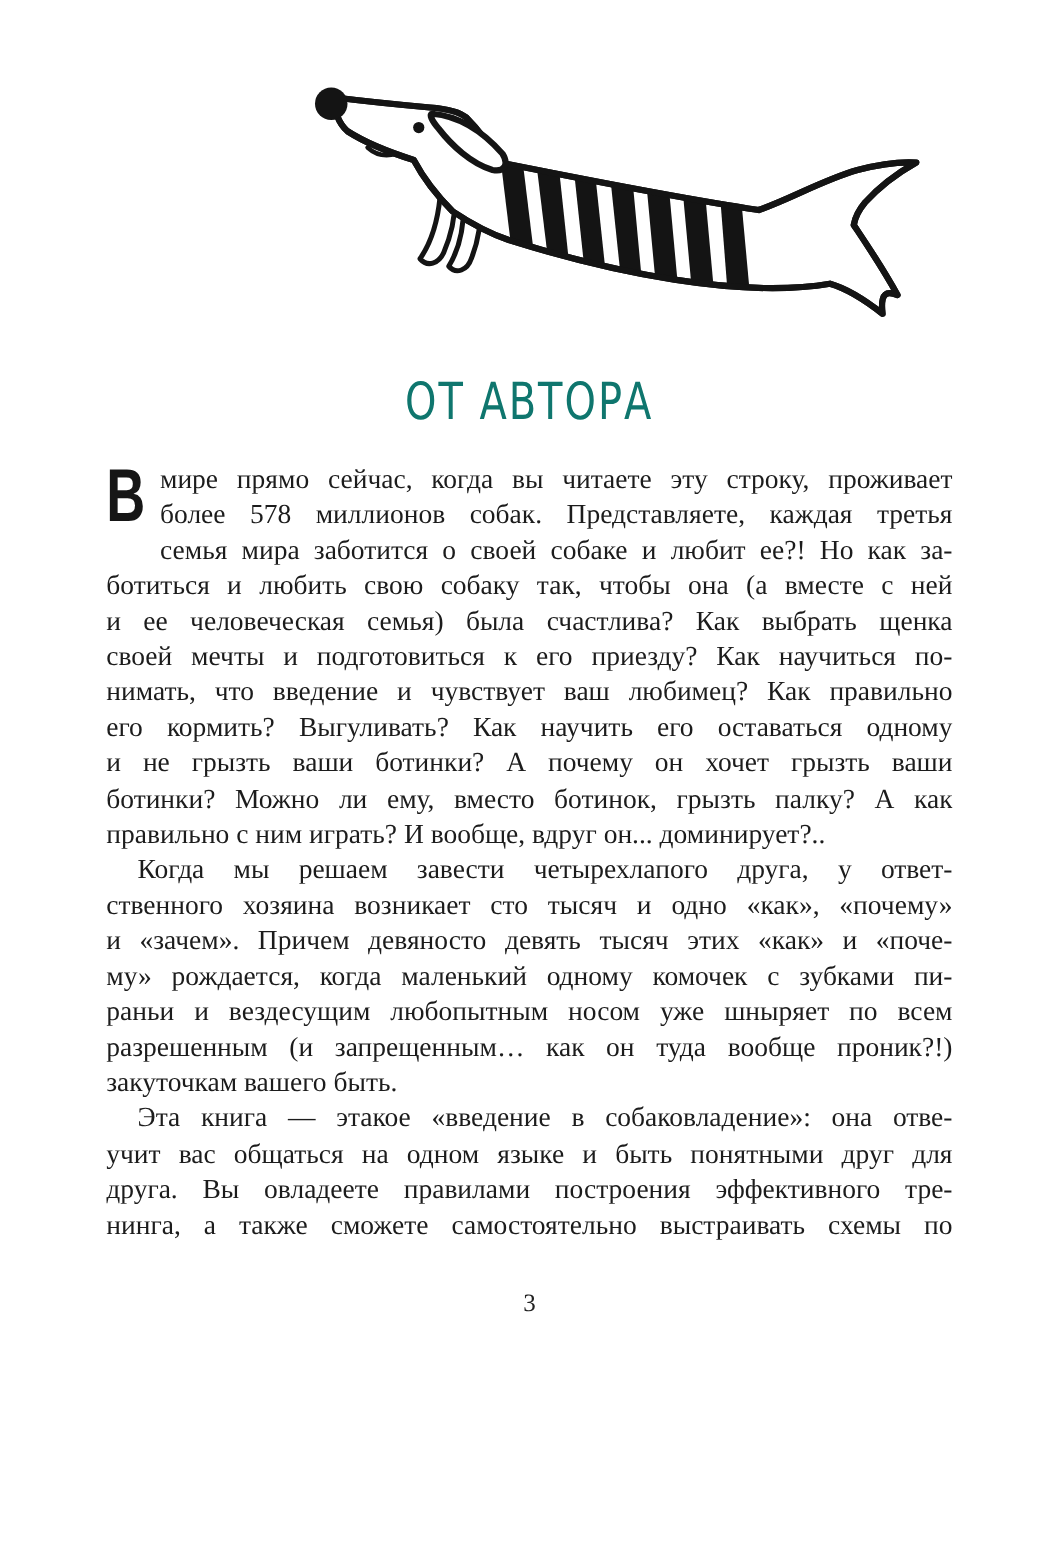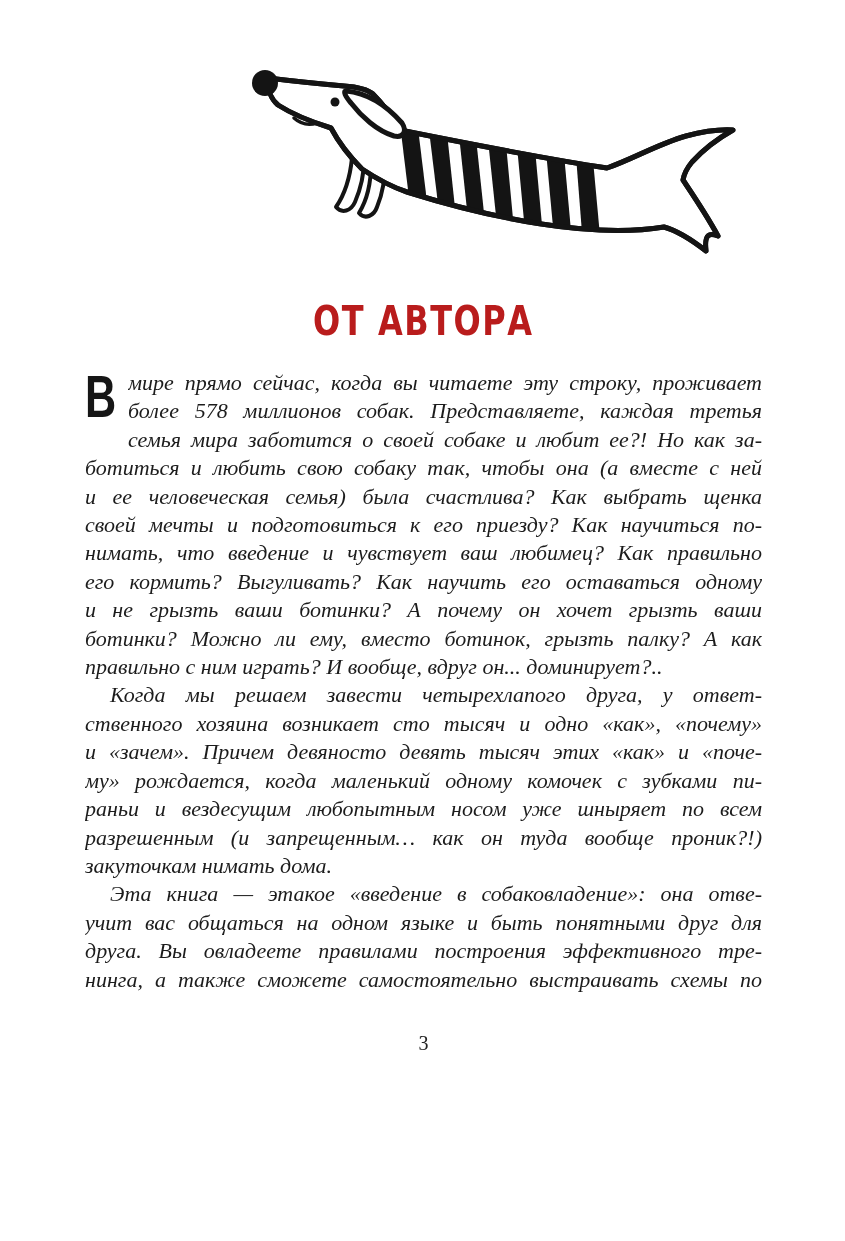--- a/index.html
+++ b/index.html
@@ -18,38 +18,37 @@
     width:510px;height:215px;
   }
   .illustration svg{display:block;width:100%;height:100%;}
   .heading{
     margin-top:20px;
     height:48px;
     text-align:center;
     font-family:"DejaVu Sans", sans-serif;
     font-size:41px;
     line-height:48px;
-    font-weight:700;
+    font-weight:400;
     letter-spacing:2px;
-    color:#b91c1c;
+    color:#0f766e;
     white-space:nowrap;
   }
   .heading .squeeze{display:inline-block;transform:scaleX(0.78);transform-origin:center;}
   .body-text{
     margin-top:24px;
     font-size:22px;
     line-height:28.4px;
   }
   .para{margin:0;}
   .line{
     text-align:justify;
     text-align-last:justify;
     overflow:hidden;
     white-space:nowrap;
-    font-style:italic;
   }
   .line-open{text-align-last:left;}
   .line-indent{text-indent:25px;}
   .dropcap{
     float:left;
     width:36px;height:54px;
     margin:3px 7px 0 0;
     font-family:"Liberation Sans", sans-serif;
     font-weight:bold;
     font-size:60px;
@@ -127,21 +126,21 @@
           <div class="line">ботинки? Можно ли ему, вместо ботинок, грызть палку? А как</div>
           <div class="line line-open">правильно с ним играть? И вообще, вдруг он... доминирует?..</div>
         </div>
         <div class="para">
           <div class="line line-indent">Когда мы решаем завести четырехлапого друга, у ответ-</div>
           <div class="line">ственного хозяина возникает сто тысяч и одно «как», «почему»</div>
           <div class="line">и «зачем». Причем девяносто девять тысяч этих «как» и «поче-</div>
           <div class="line">му» рождается, когда маленький одному комочек с зубками пи-</div>
           <div class="line">раньи и вездесущим любопытным носом уже шныряет по всем</div>
           <div class="line">разрешенным (и запрещенным… как он туда вообще проник?!)</div>
-          <div class="line line-open">закуточкам нимать дома.</div>
+          <div class="line line-open">закуточкам вашего быть.</div>
         </div>
         <div class="para">
           <div class="line line-indent">Эта книга — этакое «введение в собаковладение»: она отве-</div>
           <div class="line">учит вас общаться на одном языке и быть понятными друг для</div>
           <div class="line">друга. Вы овладеете правилами построения эффективного тре-</div>
           <div class="line">нинга, а также сможете самостоятельно выстраивать схемы по</div>
         </div>
       </div>
 
     <div class="page-number">3</div>

